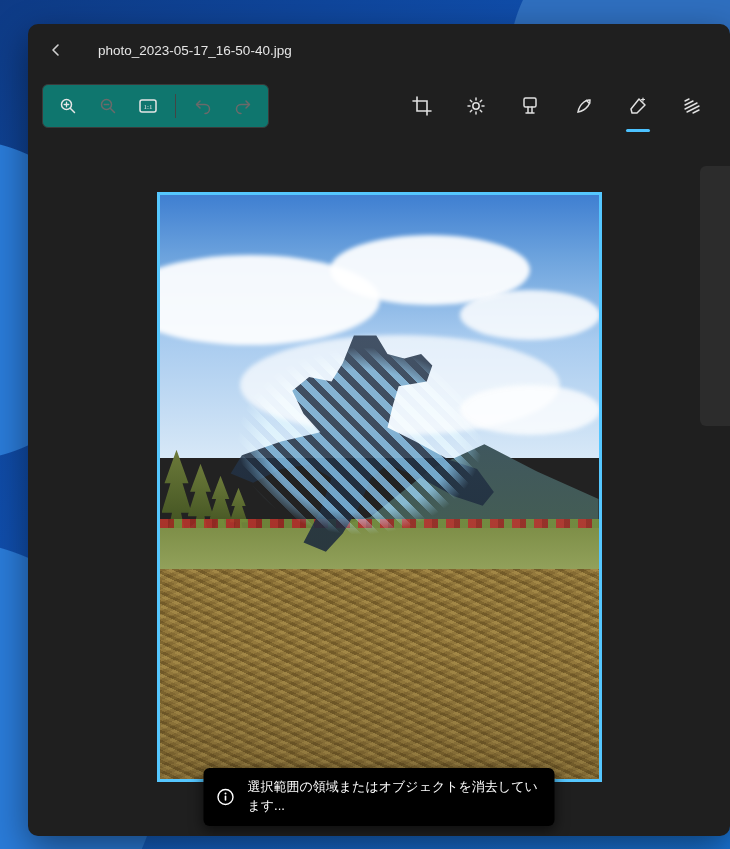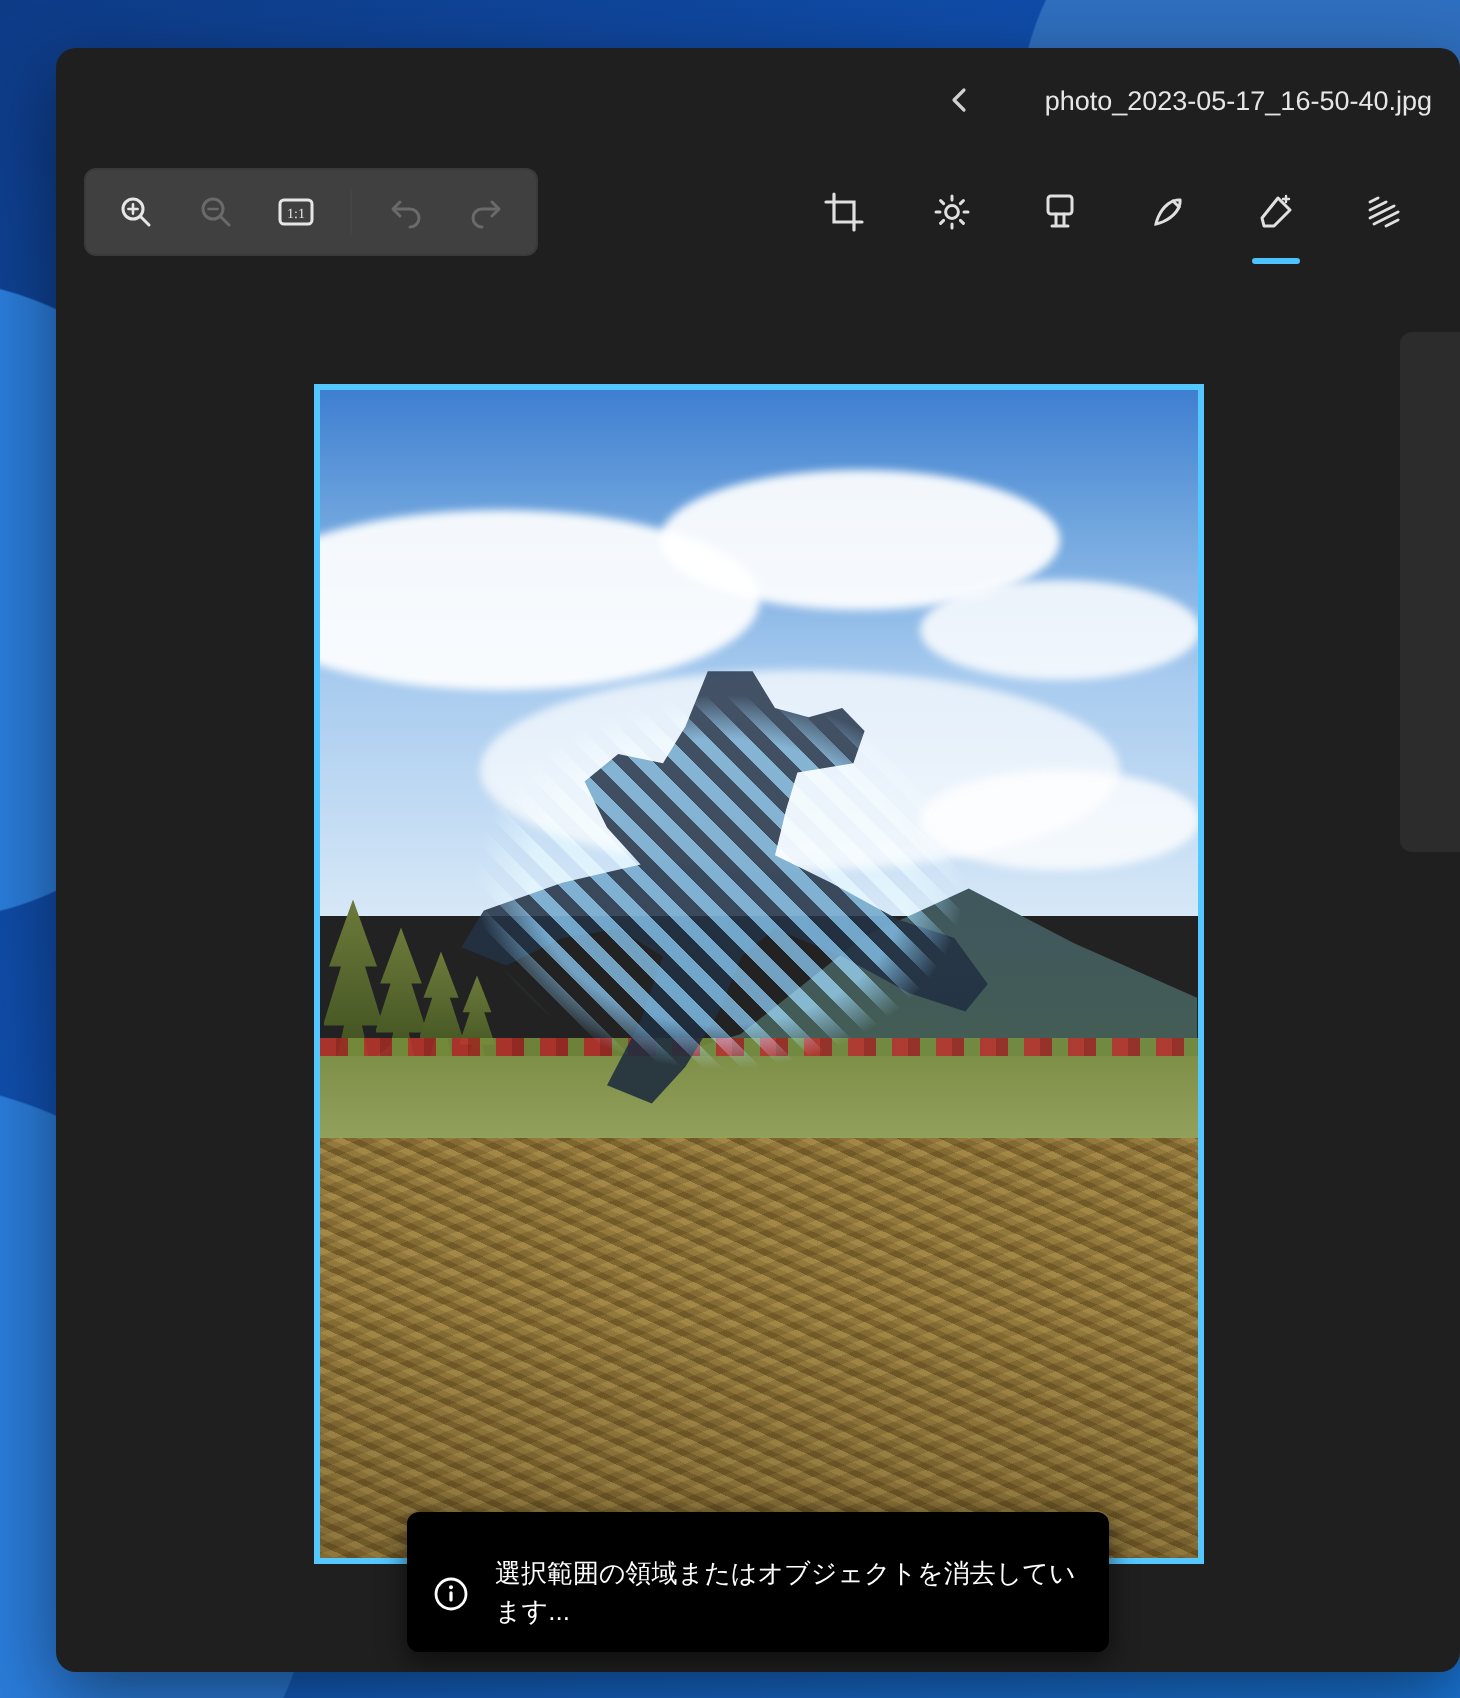--- a/index.html
+++ b/index.html
@@ -16,37 +16,37 @@
     left: 28px; top: 24px;
     width: 702px; height: 812px;
     background: #1f1f1f;
     border-radius: 10px;
     box-shadow: 0 12px 36px rgba(0,0,0,.45);
     overflow: hidden;
   }
   .titlebar {
     display: flex; align-items: center;
     height: 52px; padding: 0 14px; gap: 28px;
-    color: #e6e6e6; font-size: 13.5px; justify-content: flex-end;
+    color: #e6e6e6; font-size: 13.5px;
   }
   .titlebar .back-btn {
     width: 28px; height: 28px; display: flex; align-items: center; justify-content: center;
     color: #d0d0d0; cursor: pointer; border-radius: 4px;
   }
 
   .toolbar-row {
     position: relative;
     height: 60px;
     display: flex; align-items: center;
     padding: 0 14px;
     gap: 10px;
   }
   .left-tools {
     display: flex; align-items: center;
-    background: #404040;
+    background: #0f766e;
     border-radius: 6px;
     padding: 4px 6px;
     gap: 2px;
     border: 1px solid #3a3a3a;
   }
   .tool-btn {
     width: 38px; height: 34px;
     display: flex; align-items: center; justify-content: center;
     color: #e6e6e6; cursor: pointer; border-radius: 4px;
   }
@@ -173,21 +173,21 @@
     position: absolute; right: 0; top: 142px; width: 30px; height: 260px;
     background: #2c2c2c; border-top-left-radius: 6px; border-bottom-left-radius: 6px;
   }
 
   
   .toast {
     position: absolute; left: 50%; transform: translateX(-50%);
     bottom: 10px;
     background: #000; color: #fff;
     border-radius: 6px;
-    padding: 22px 16px 10px 12px;
+    padding: 10px 16px 10px 12px;
     display: flex; align-items: center; gap: 12px;
     font-size: 13px; line-height: 1.45;
     max-width: 390px;
     box-shadow: 0 4px 14px rgba(0,0,0,.6);
   }
   .toast .info-ico {
     width: 20px; height: 20px; flex: none;
     display: flex; align-items: center; justify-content: center;
   }
 

